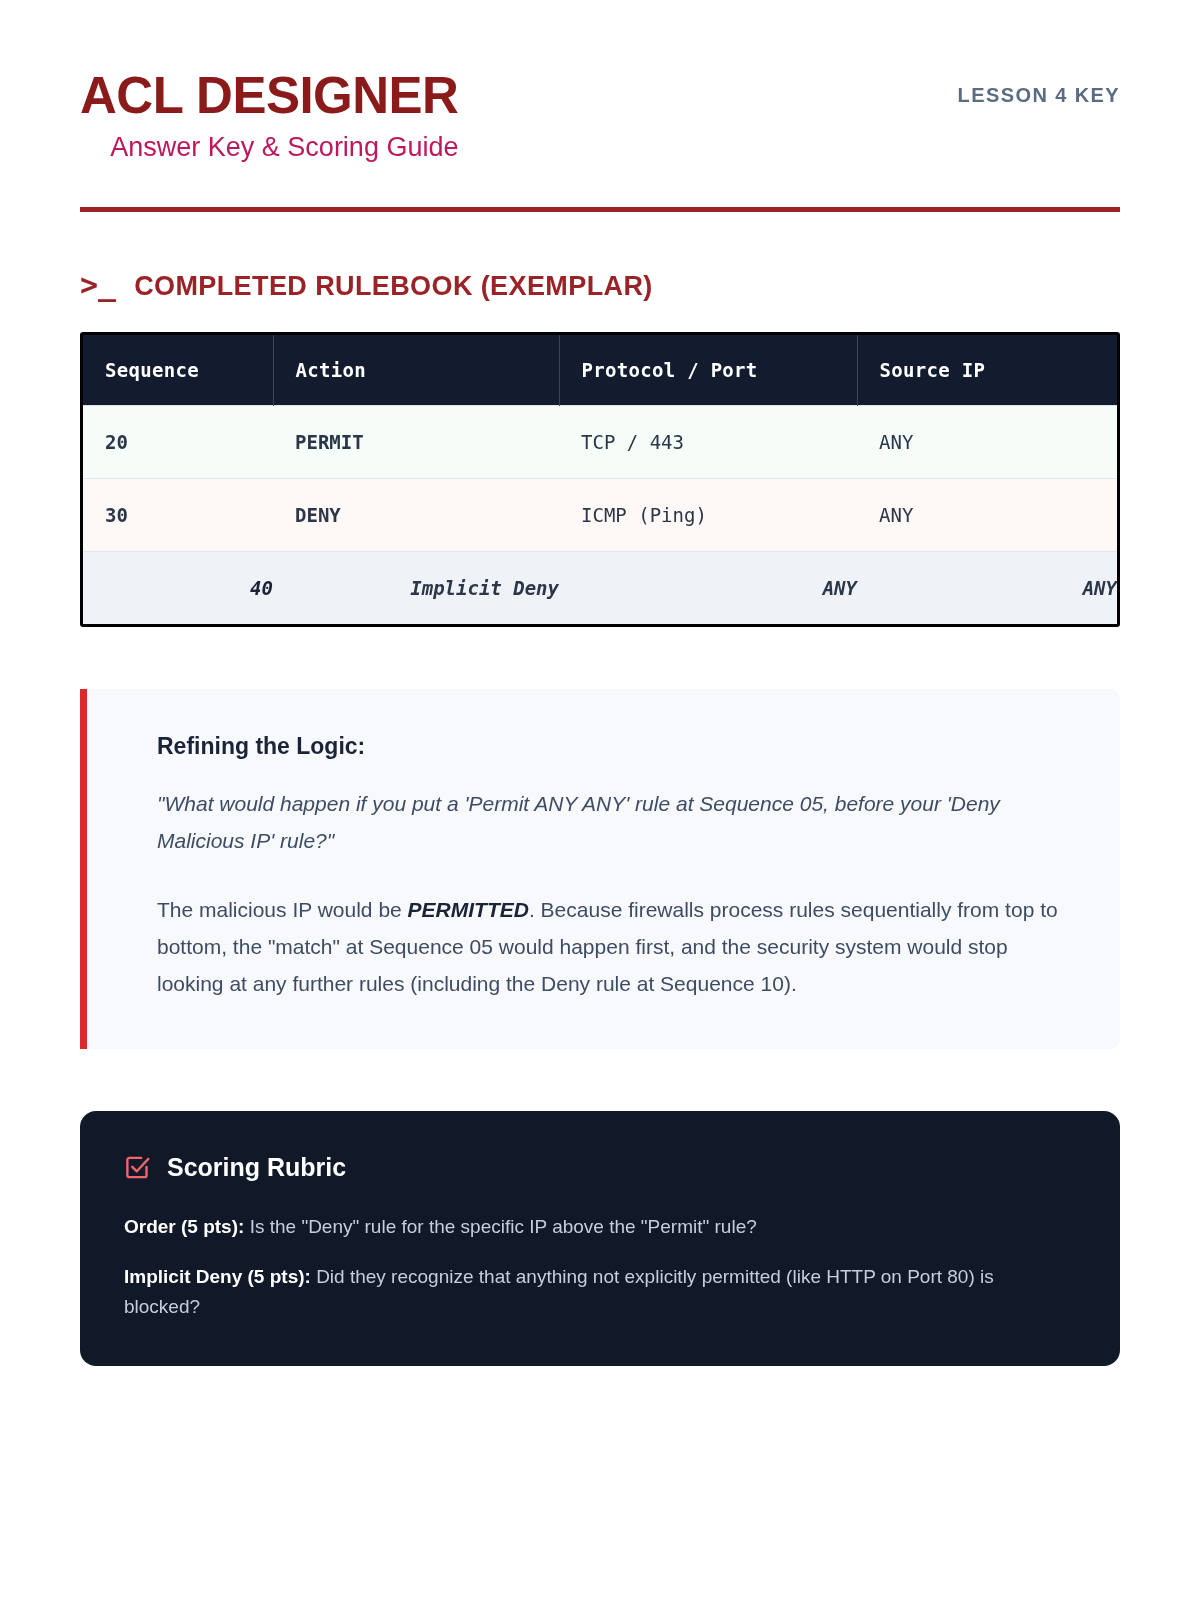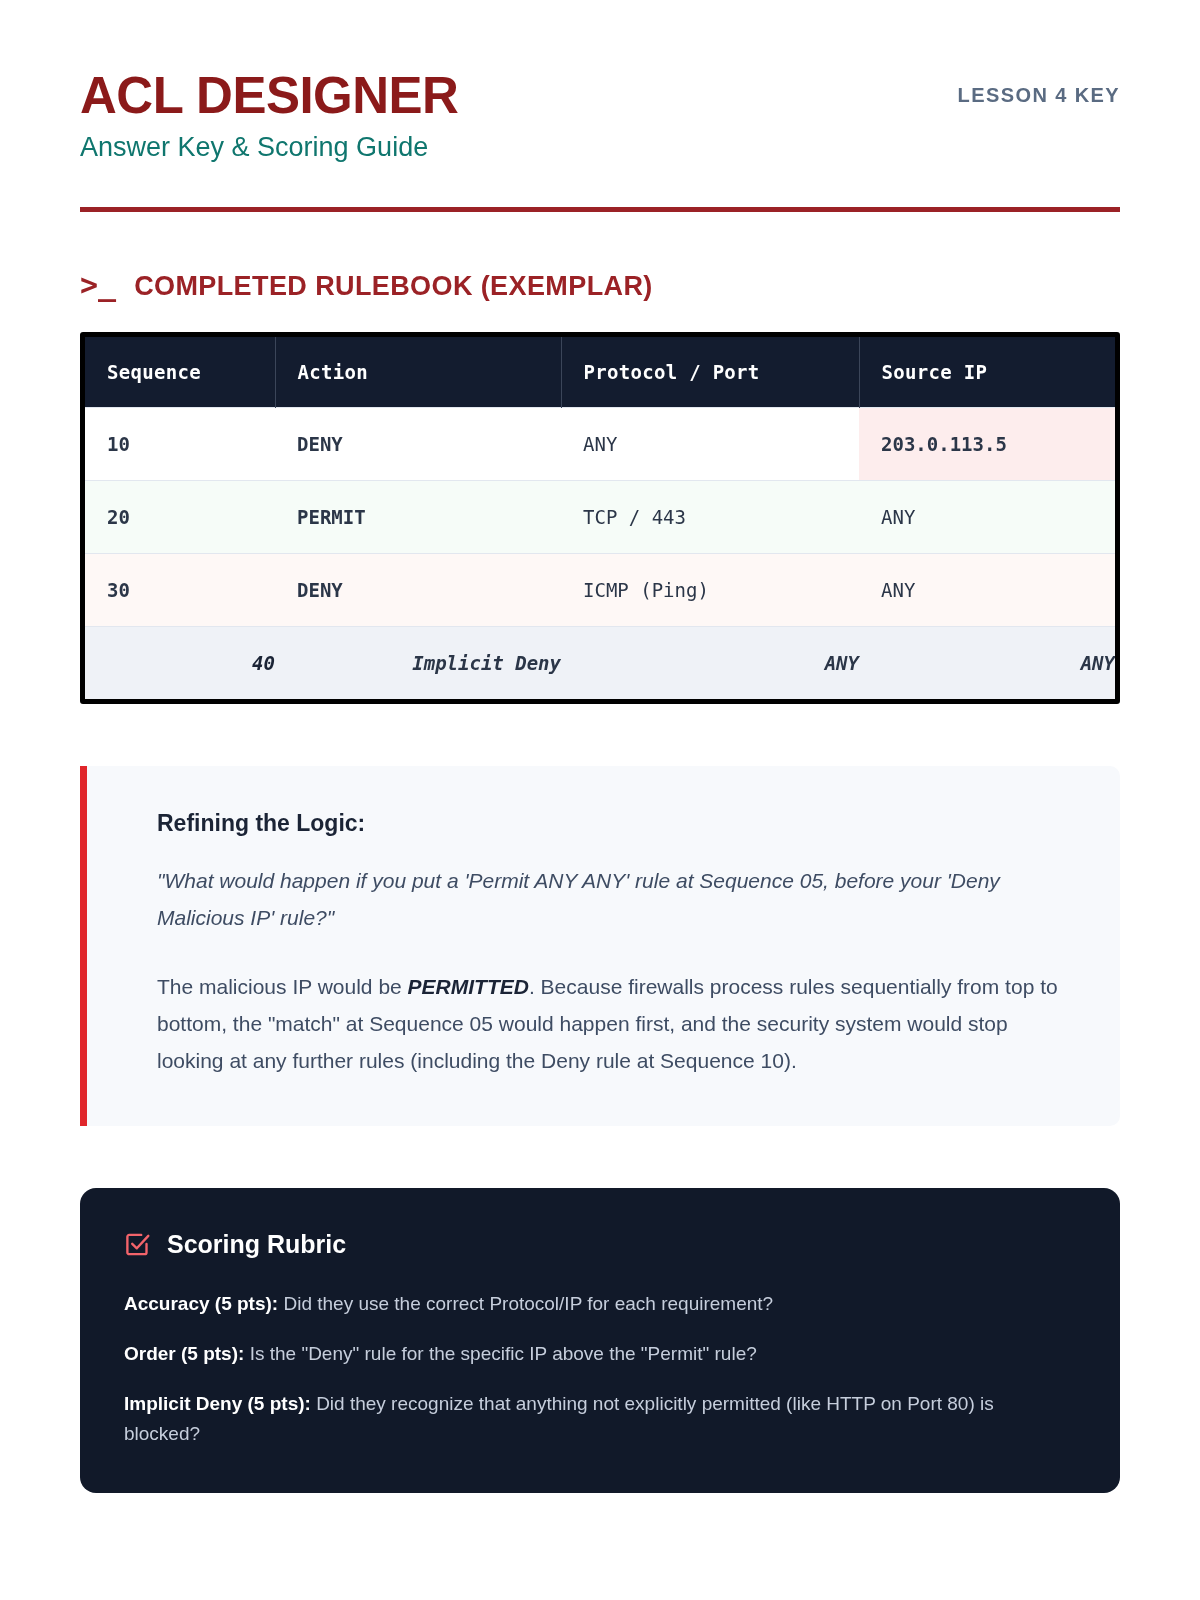--- a/index.html
+++ b/index.html
@@ -37,23 +37,24 @@
     font-size: 51px;
     font-weight: bold;
     color: #8B1A1A;
     letter-spacing: -0.5px;
     line-height: 1.08;
     margin: 0;
   }
   .doc-subtitle {
     font-size: 27px;
     font-weight: normal;
-    color: #0f766e;
-    margin: 8px 0 0 0;
+    color: #be185d;
+    margin: 8px 0 0 8px;
     line-height: 1.2;
+    text-align: right;
   }
   .lesson-badge {
     font-size: 20px;
     font-weight: bold;
     color: #5A6B82;
     letter-spacing: 1.4px;
     padding-top: 16px;
     white-space: nowrap;
   }
   .header-rule {
@@ -81,21 +82,21 @@
     font-size: 27px;
     font-weight: bold;
     color: #9B2226;
     letter-spacing: 0.4px;
     margin: 0;
   }
 
   
   .acl-table-wrap {
     margin-top: 30px;
-    border: 5px solid #000000;
+    border: 3px solid #000000;
     border-radius: 3px;
     overflow: hidden;
   }
   table.acl {
     width: 100%;
     border-collapse: collapse;
     table-layout: fixed;
     font-family: "DejaVu Sans Mono", monospace;
   }
   table.acl th {
@@ -244,26 +245,20 @@
       <thead>
         <tr>
           <th>Sequence</th>
           <th>Action</th>
           <th>Protocol / Port</th>
           <th>Source IP</th>
         </tr>
       </thead>
       <tbody>
 
-        <tr class="row-white">
-          <td class="cell-seq">10</td>
-          <td class="cell-deny">DENY</td>
-          <td>ANY</td>
-          <td class="cell-ip-hl">203.0.113.5</td>
-        </tr>
 
         <tr class="row-green">
           <td class="cell-seq">20</td>
           <td class="cell-permit">PERMIT</td>
           <td>TCP / 443</td>
           <td>ANY</td>
         </tr>
 
         <tr class="row-rose">
           <td class="cell-seq">30</td>
@@ -293,18 +288,17 @@
     <div class="rubric-head">
       <span>
         <svg class="check-icon" viewBox="0 0 24 24" fill="none" stroke="#F4646B" stroke-width="2.1" stroke-linecap="round" stroke-linejoin="round">
           <path d="M20 11.5V19a1.6 1.6 0 0 1-1.6 1.6H4.6A1.6 1.6 0 0 1 3 19V5.1a1.6 1.6 0 0 1 1.6-1.6h10.7"></path>
           <path d="M7.3 11.4 11.4 15.4 21.6 4.3"></path>
         </svg>
       </span>
       <span class="rubric-title">Scoring Rubric</span>
     </div>
 
-    <div class="rubric-item"><b>Accuracy (5 pts):</b><span> Did they use the correct Protocol/IP for each requirement?</span></div>
     <div class="rubric-item"><b>Order (5 pts):</b><span> Is the "Deny" rule for the specific IP above the "Permit" rule?</span></div>
     <div class="rubric-item"><b>Implicit Deny (5 pts):</b><span> Did they recognize that anything not explicitly permitted (like HTTP on Port 80) is blocked?</span></div>
   </div>
 
 </div>
 
 </body></html>

